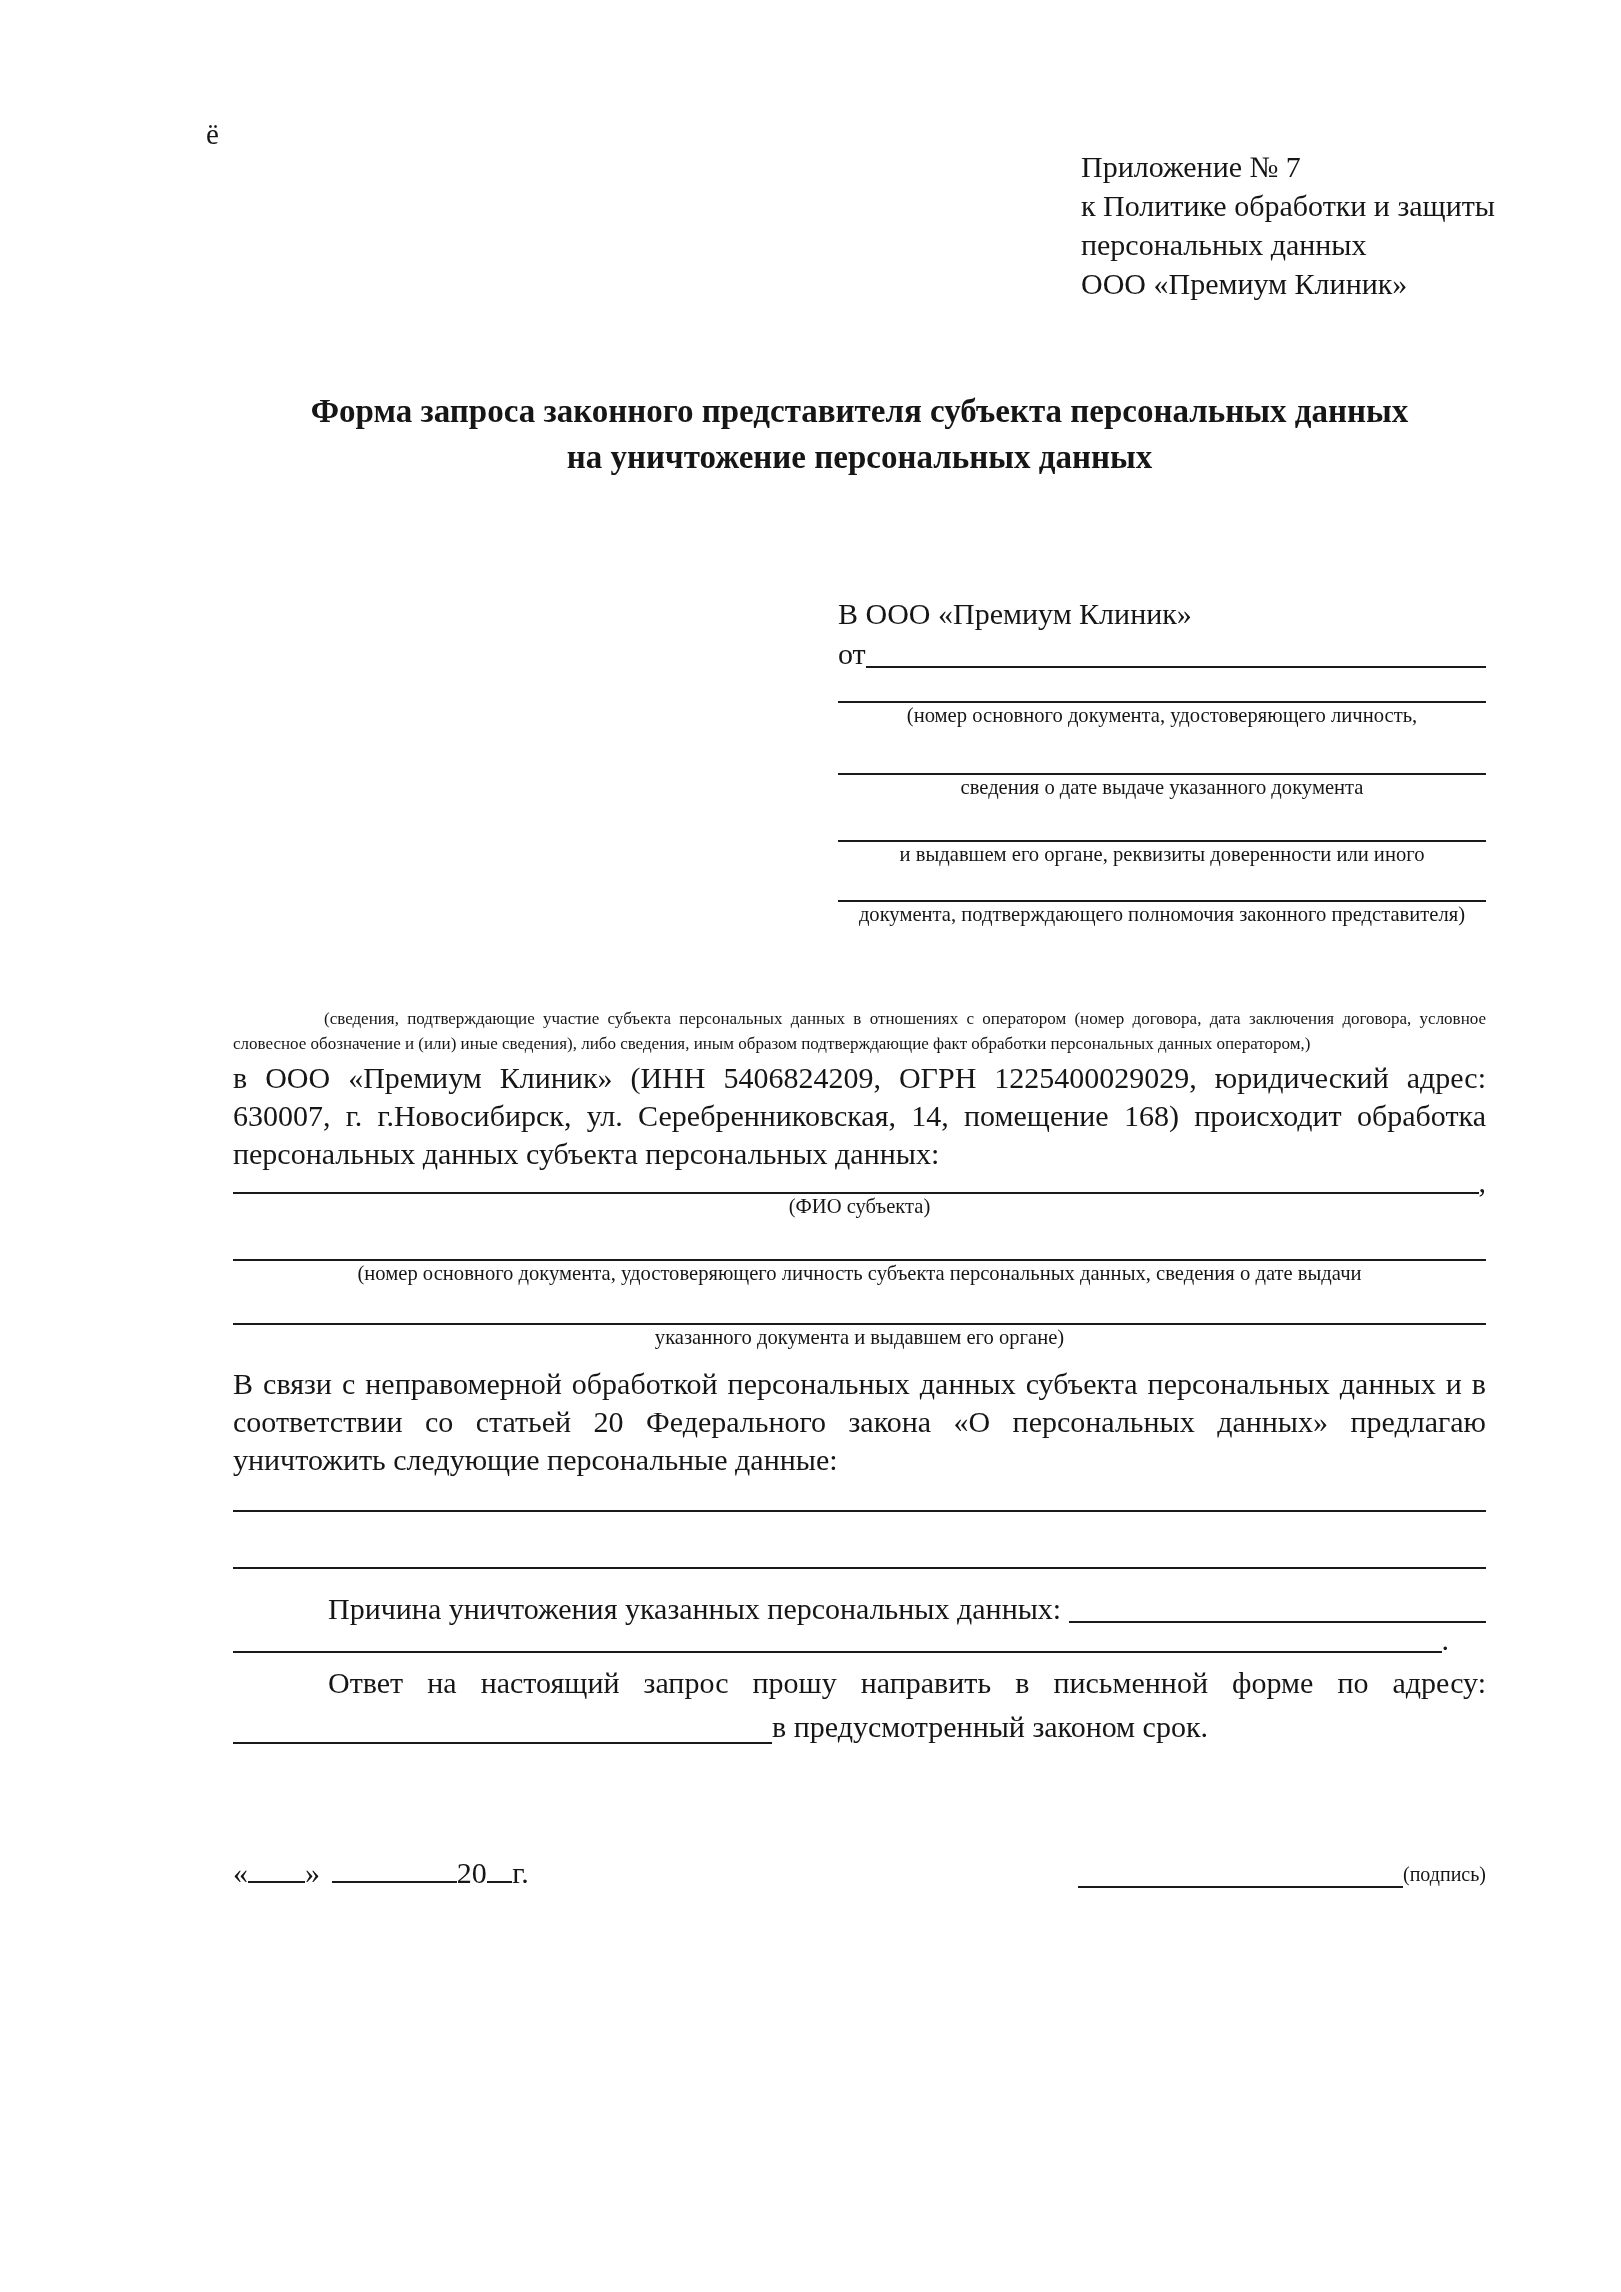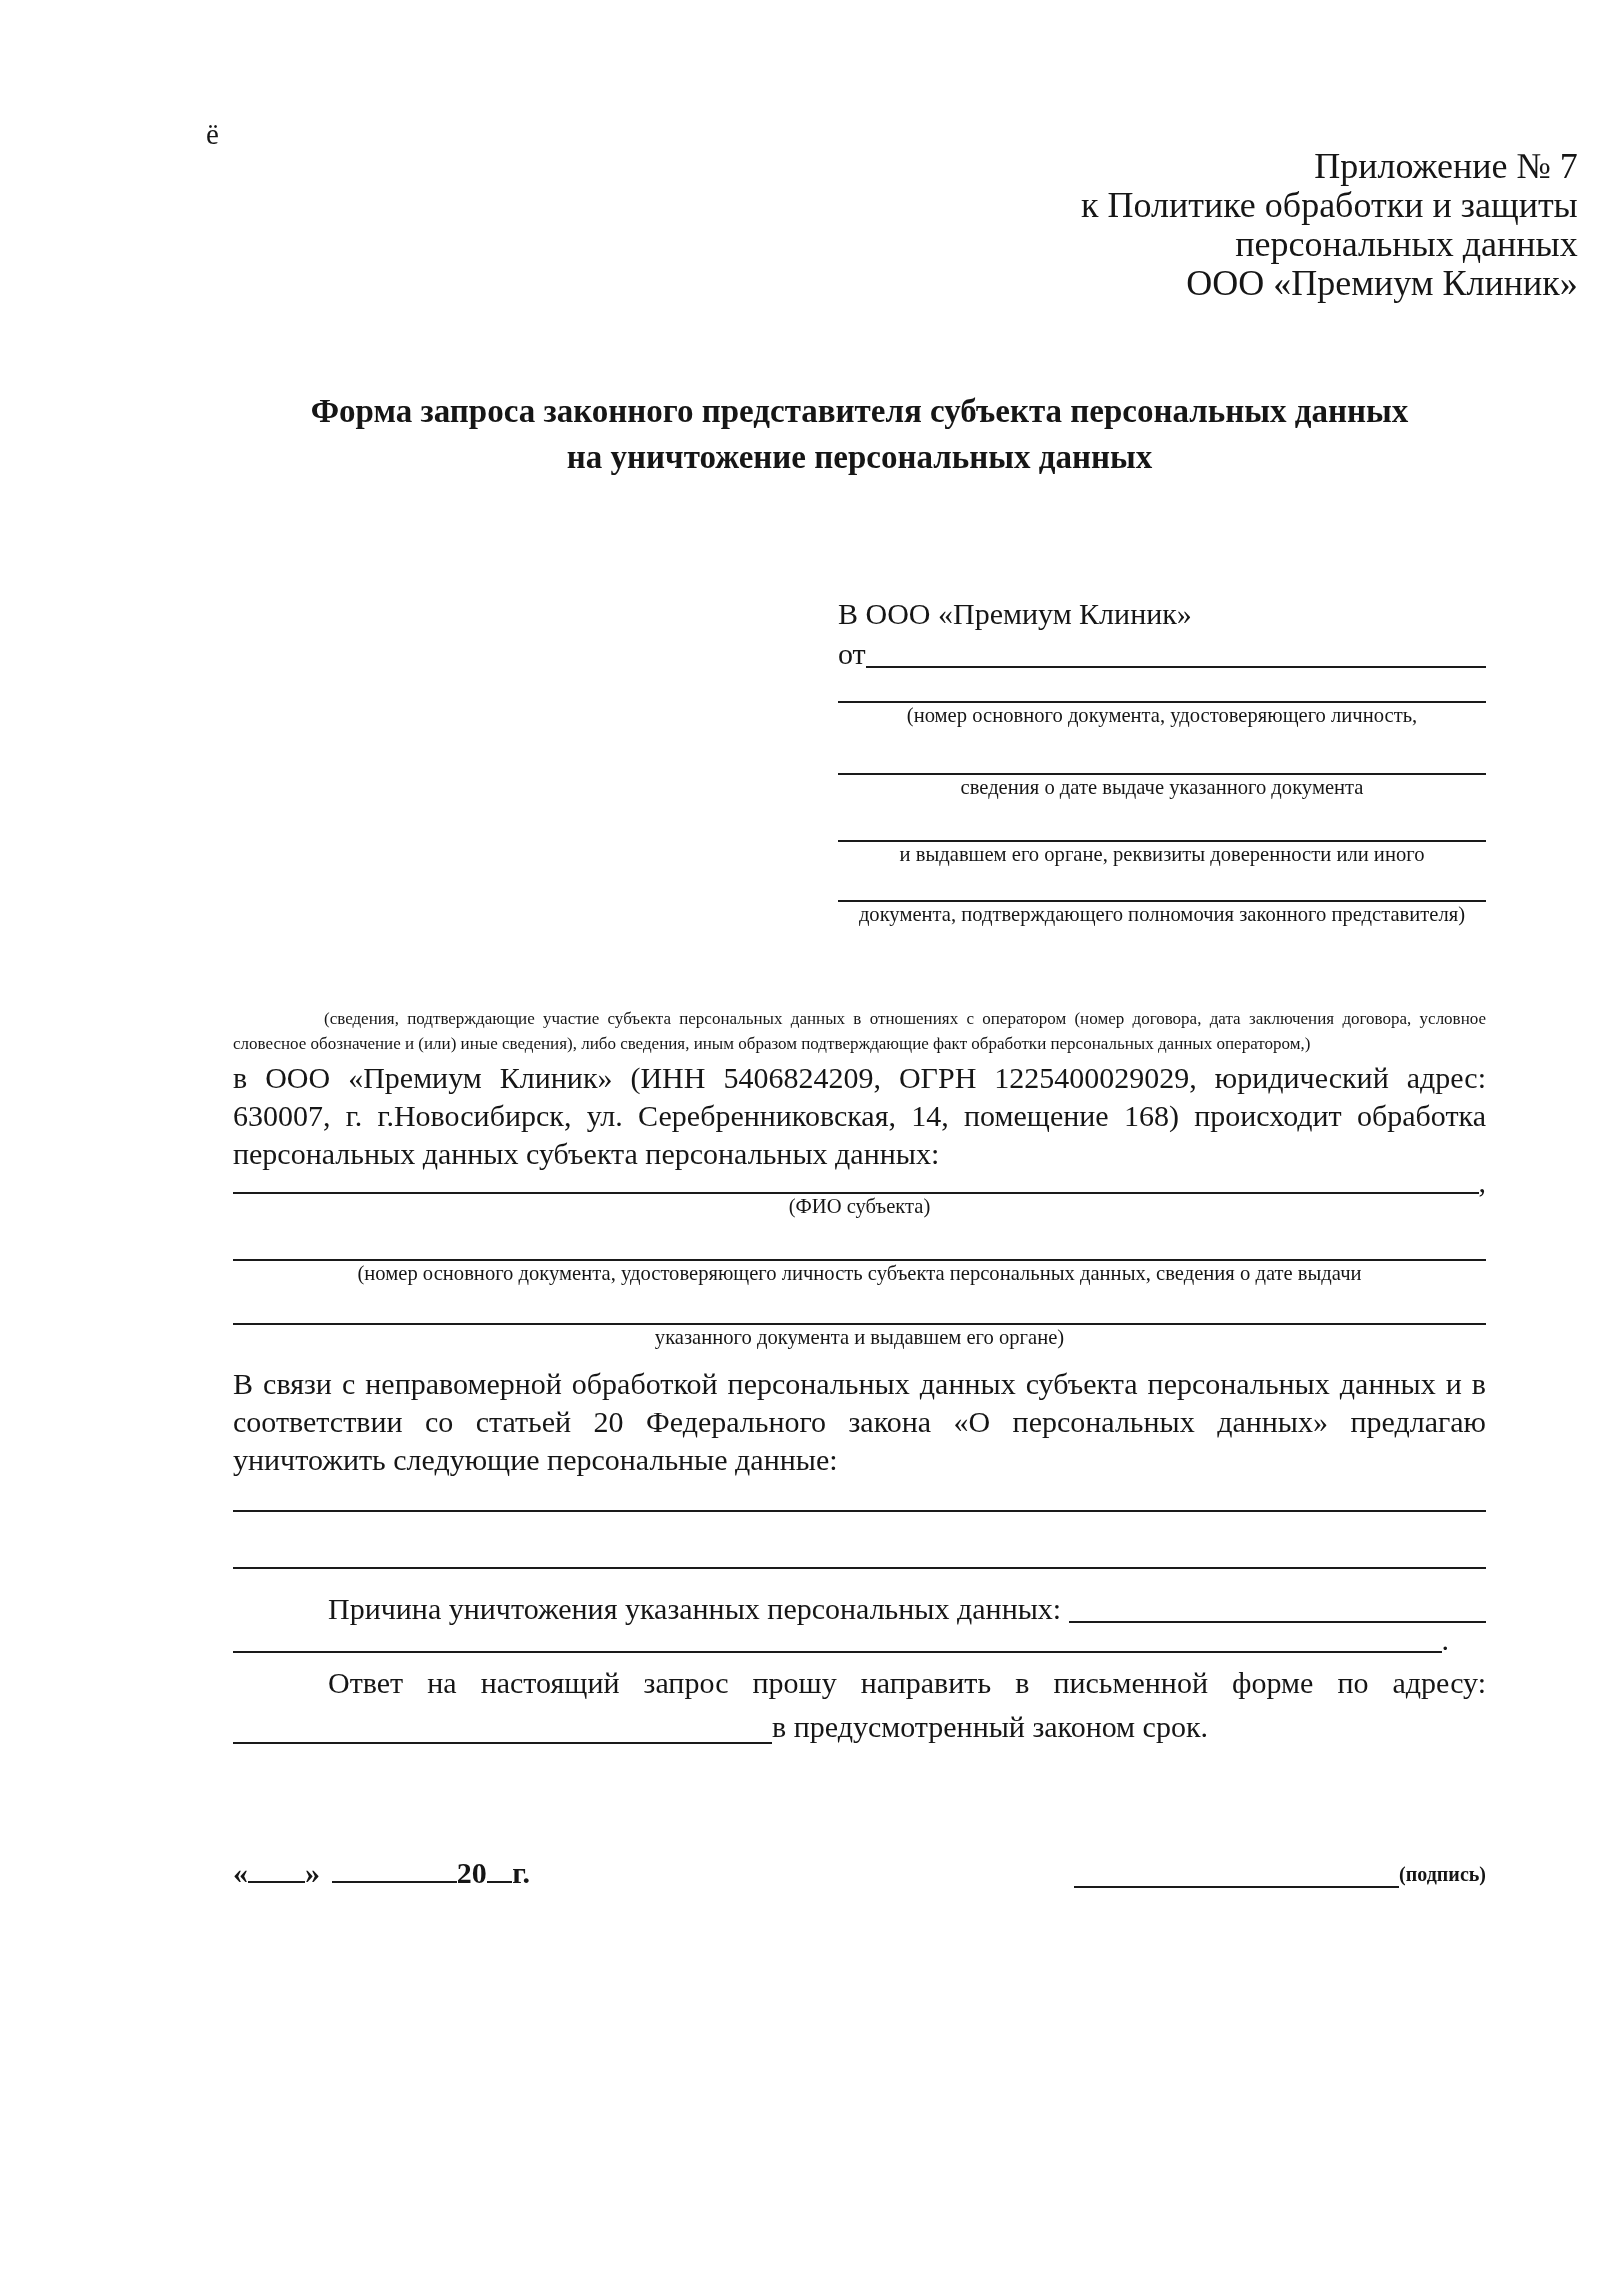--- a/index.html
+++ b/index.html
@@ -12,21 +12,21 @@
     overflow:hidden;
   }
   
   .cap{font-size:20.6px;line-height:25.5px;text-align:center;}
   .rule{border-bottom:2.9px solid #1a1a1a;}
   .line-flex{display:flex;align-items:flex-end;}
   .rule-fill{flex:1;border-bottom:2.9px solid #1a1a1a;margin-bottom:4.9px;}
   .ul{display:inline-block;border-bottom:2.9px solid #1a1a1a;height:1em;}
   
   .stray{position:absolute;left:206px;top:118px;font-size:29px;}
-  .hdr{position:absolute;left:1081px;top:147px;font-size:36px;line-height:39px;text-align:right;}
+  .hdr{position:absolute;left:1081px;top:147px;font-size:30px;line-height:39px;}
   .title{
     position:absolute;left:233px;top:388px;width:1253px;
     font-size:33px;font-weight:bold;line-height:46px;text-align:center;
   }
   .addr{position:absolute;left:838px;top:594px;width:648px;font-size:30px;}
   .addr .to-line{line-height:39px;}
   .addr .from-line{display:flex;align-items:flex-end;line-height:41px;}
   .addr .from-line .rule-fill{margin-bottom:5.9px;}
   .addr .fio-cap{margin-top:2px;}
   .addr .g1{height:26.5px;}
@@ -53,21 +53,21 @@
   .rule-period .rule-fill{margin-bottom:0;}
   .rule-period .tail{line-height:27.4px;}
   .p-response{
     margin-top:7.8px;text-align:justify;text-align-last:justify;text-indent:95px;line-height:43px;
   }
   .srok-line{line-height:45px;}
   .srok-line .lead{width:539px;border-bottom:2.9px solid #1a1a1a;margin-bottom:4.9px;}
   .footer{
     position:absolute;left:233px;top:1851px;width:1253px;
     display:flex;justify-content:space-between;align-items:flex-end;
-    font-size:30px;line-height:43px;font-weight:bold;
+    font-size:30px;line-height:43px;
   }
   .date-part .ul-a{width:57px;}
   .date-part .ul-b{width:125px;margin-left:11.8px;}
   .date-part .ul-c{width:25.5px;}
   .sign-part{display:flex;align-items:flex-end;}
   .sign-part .sig-rule{width:325px;border-bottom:2.9px solid #1a1a1a;margin-bottom:5.9px;}
   .sign-part .sig-cap{font-size:20px;line-height:39px;}
 </style>
 </head>
 <body>

